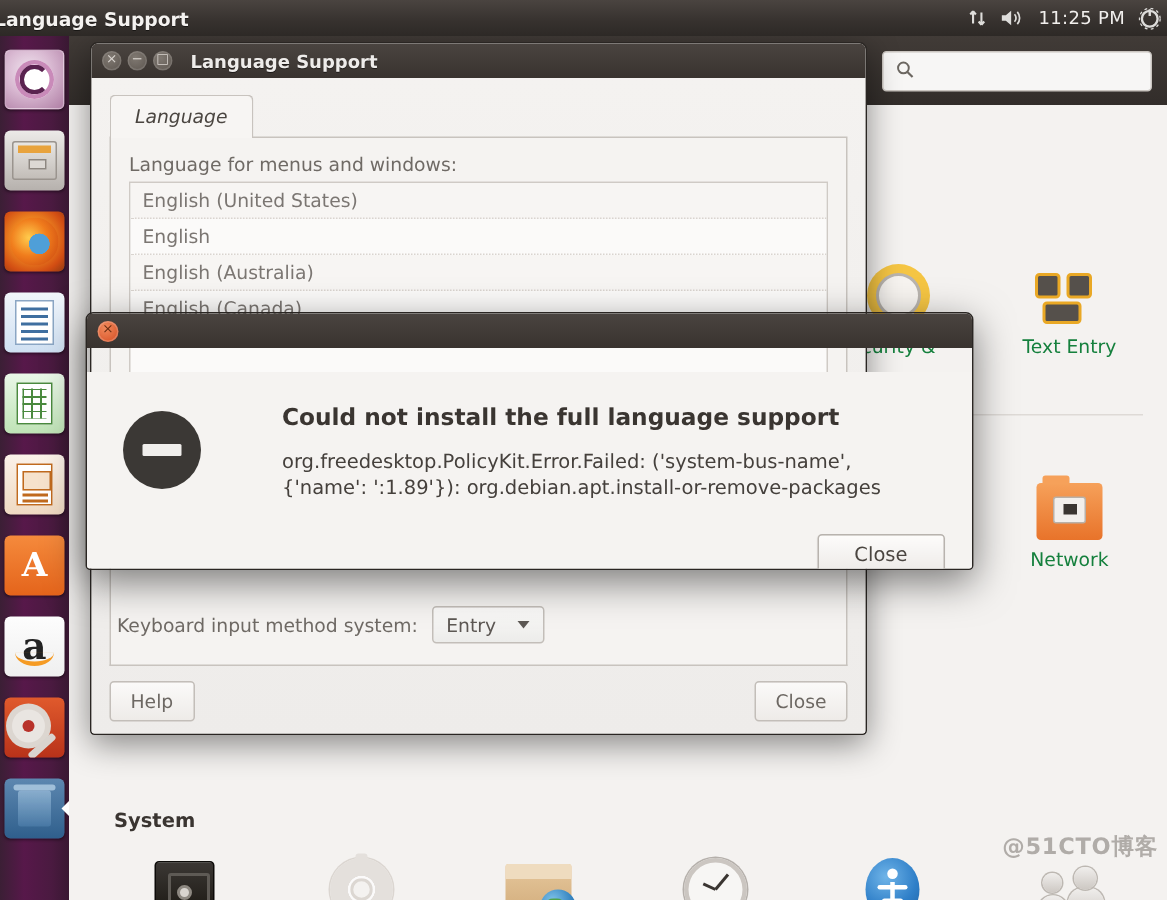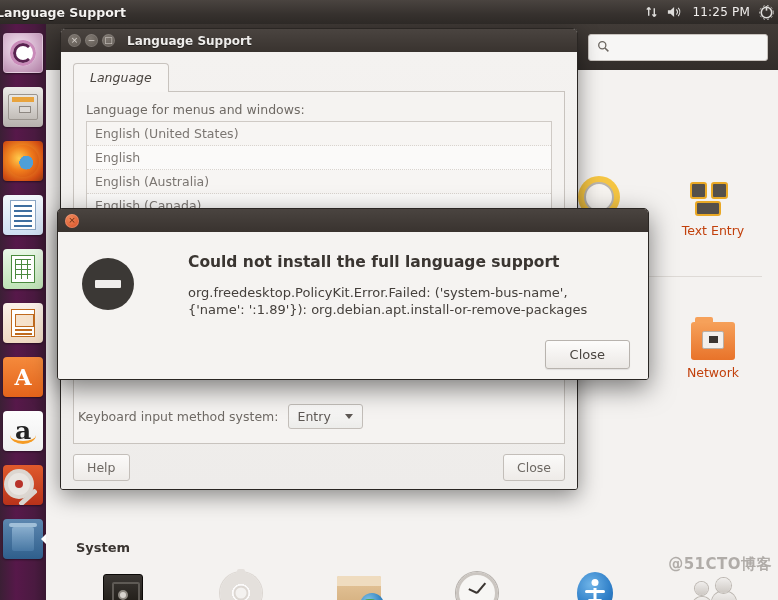--- a/index.html
+++ b/index.html
@@ -120,21 +120,21 @@
     position: absolute; right: 10px; top: 10px; width: 180px; height: 27px;
     background: #f7f6f5; border: 1px solid #c9c4bf; border-radius: 3px;
     display: flex; align-items: center; padding-left: 8px;
   }
   #ss-body { position: relative; height: 530px; background: #f4f2f0; }
 
   .ss-sep { position:absolute; left:16px; right:16px; height:1px; background:#dedad6; }
 
   .ss-item {
     position: absolute; width: 118px; text-align: center;
-    font-size: 12.5px; color: #c2410c;
+    font-size: 12.5px; color: #15803d;
   }
   .ss-item .ic { height: 52px; display:flex; align-items:flex-end; justify-content:center; }
   .ss-item .lbl { margin-top: 6px; line-height: 14px; }
 
   .ss-section-title {
     position: absolute; font-size: 13px; font-weight: bold; color: #3a3531;
   }
 
   
   .ic-security { width:42px;height:42px;border-radius:50%;
@@ -273,21 +273,21 @@
     position: absolute; left: 57px; top: 208px; width: 592px; height: 172px;
     z-index: 80; border-radius: 5px 5px 3px 3px; overflow:hidden;
     box-shadow: 0 8px 26px rgba(0,0,0,.5); border:1px solid #2a2623;
   }
   #err-titlebar { height: 23px; background: linear-gradient(to bottom,#4a4440,#39332f);
     display:flex; align-items:center; padding-left:7px; }
   #err-close-dot { width:14px;height:14px;border-radius:50%;
     background: radial-gradient(circle at 38% 32%,#f08a5c,#d4491f);
     box-shadow: inset 0 0 0 1px rgba(255,255,255,.2);
     display:flex;align-items:center;justify-content:center;font-size:9px;color:#6b2d12;line-height:1;}
-  #err-body { height:149px; background:#f5f3f1; padding: 16px 18px 0 18px; position:relative; }
+  #err-body { height:149px; background:#f5f3f1; padding: 16px 18px 0 18px; position:relative;margin-top:16px; }
   #err-icon { position:absolute; left:24px; top:26px; width:52px; height:52px; border-radius:50%;
     background:#3b3835; display:flex; align-items:center; justify-content:center; }
   #err-icon .bar { width:26px; height:8px; background:#f0eeec; border-radius:1px; }
   #err-heading { margin-left:112px; font-size:15.5px; font-weight:bold; color:#3a3531;
     padding-top: 5px; }
   #err-text { margin-left:112px; margin-top:13px; font-size:13px; color:#45403c;
     line-height:17px; max-width:400px; }
   #err-actions { position:absolute; right:18px; bottom:12px; }
   #err-close-btn {
     border:1px solid #b8b3ae; border-radius:3px; font-size:13px; color:#4a4540;

